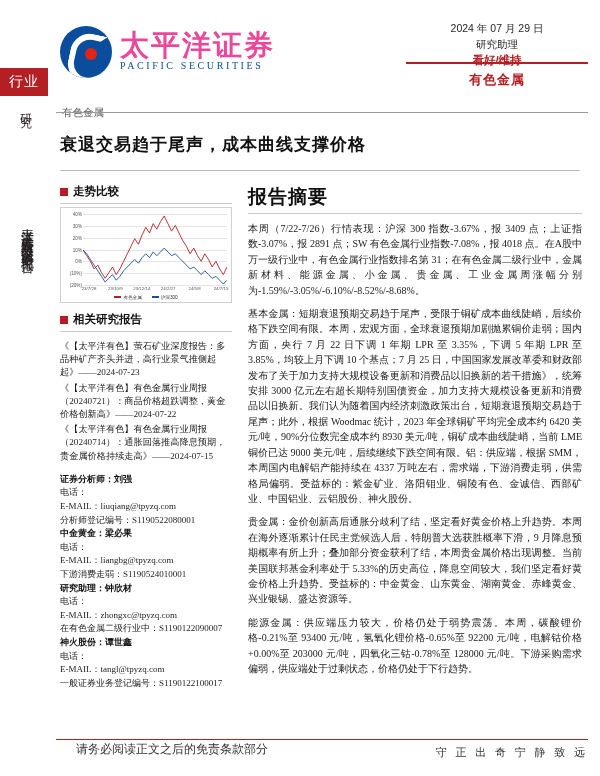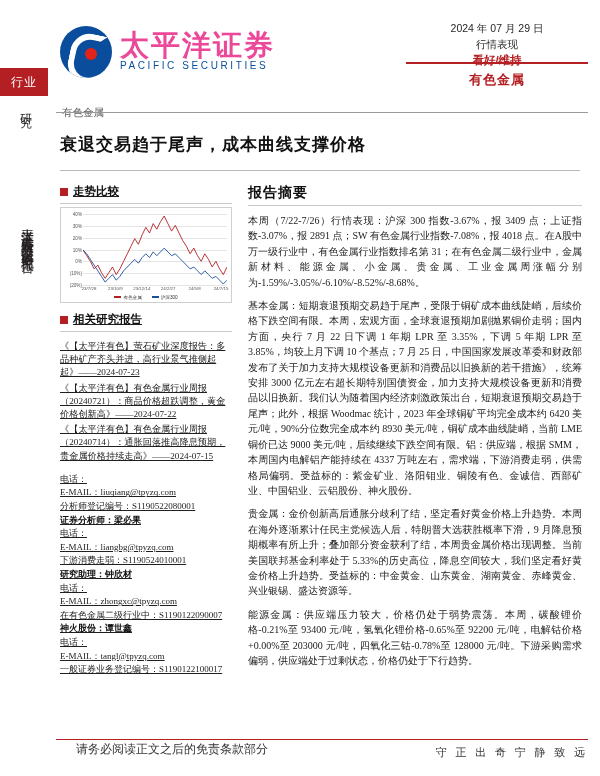--- a/index.html
+++ b/index.html
@@ -32,24 +32,24 @@
     position: absolute;
     left: 0; top: 68px;
     width: 48px;
     height: 28px;
     background: #b41f24;
   }
   .band-tag span {
     display: block;
     text-align: center;
     color: #ffffff;
-    font-size: 12px;
+    font-size: 14px;
     letter-spacing: 1px;
     line-height: 28px;
-    font-family: Liberation Sans, sans-serif;
+    font-family: Liberation Mono, monospace;
   }
   .band-vert {
     position: absolute;
     left: 12px;
     top: 104px;
     width: 22px;
     font-size: 12px;
     line-height: 16px;
     color: #231f20;
     writing-mode: vertical-rl;
@@ -115,21 +115,21 @@
     font-weight: bold;
     color: #ec4899;
     letter-spacing: 2px;
     font-family: "Liberation Serif", serif;
     line-height: 28px;
   }
   .logo-en {
     font-size: 10px;
     color: #0a4d9c;
     letter-spacing: 2.6px;
-    font-family: Liberation Sans, sans-serif;
+    font-family: Liberation Serif, serif;
     line-height: 14px;
   }
   .hdr-right {
     position: absolute;
     right: 0; top: 6px;
     width: 182px;
     text-align: center;
     font-size: 10.5px;
     line-height: 16px;
     color: #231f20;
@@ -186,21 +186,20 @@
     left: 60px; top: 170px;
     width: 520px;
     height: 1px;
     background: #b9b9b9;
   }
   
   .col-left {
     position: absolute;
     left: 60px; top: 184px;
     width: 172px;
-    text-decoration: underline;
   }
   .sec-head {
     display: flex;
     align-items: center;
     gap: 5px;
     font-size: 11.5px;
     font-weight: bold;
     color: #111;
     margin-bottom: 4px;
   }
@@ -300,21 +299,21 @@
     color: #111;
   }
   .an-row { white-space: nowrap; overflow: hidden; }
   
   .col-right {
     position: absolute;
     left: 248px; top: 184px;
     width: 334px;
   }
   .abs-title {
-    font-size: 14px;
+    font-size: 19px;
     font-weight: bold;
     letter-spacing: 1px;
     color: #111;
     margin-bottom: 3px;
   }
   .abs-rule {
     width: 334px; height: 1px;
     background: #c9c9c9;
     margin-bottom: 7px;
   }
@@ -364,21 +363,21 @@
   <div class="header">
     <div class="logo-wrap">
       <div class="logo-mark"></div>
       <div class="logo-text">
         <div class="logo-cn">太平洋证券</div>
         <div class="logo-en">PACIFIC SECURITIES</div>
       </div>
     </div>
     <div class="hdr-right">
       <span class="rline">2024 年 07 月 29 日</span>
-      <span class="rline">行情表现</span>
+      <span class="rline">研究助理</span>
       <span class="rline hdr-rating">看好/维持</span>
       <span class="hdr-sector">有色金属</span>
     </div>
     <div class="hdr-rule"></div>
     <div class="hdr-sub">有色金属</div>
   </div>
   <div class="hdr-line"></div>
 
   <div class="doc-title">衰退交易趋于尾声，成本曲线支撑价格</div>
   <div class="title-rule"></div>
@@ -440,25 +439,26 @@
     </div>
     <div class="sec-underline"></div>
 
     <div class="rep-list">
       <div class="rep-item">《【太平洋有色】萤石矿业深度报告：多品种矿产齐头并进，高行业景气推侧起起》——2024-07-23</div>
       <div class="rep-item">《【太平洋有色】有色金属行业周报（20240721）：商品价格超跌调整，黄金价格创新高》——2024-07-22</div>
       <div class="rep-item">《【太平洋有色】有色金属行业周报（20240714）：通胀回落推高降息预期，贵金属价格持续走高》——2024-07-15</div>
     </div>
 
     <div class="analyst">
+      <div class="an-title">证券分析师：刘强</div>
       <div class="an-row">电话：</div>
       <div class="an-row">E-MAIL：liuqiang@tpyzq.com</div>
       <div class="an-row">分析师登记编号：S1190522080001</div>
 
-      <div class="an-title">证券分析师：梁必果</div>
+      <div class="an-title">中金黄金：梁必果</div>
       <div class="an-row">电话：</div>
       <div class="an-row">E-MAIL：liangbg@tpyzq.com</div>
       <div class="an-row">下游消费走弱：S1190524010001</div>
 
       <div class="an-title">研究助理：钟欣材</div>
       <div class="an-row">电话：</div>
       <div class="an-row">E-MAIL：zhongxc@tpyzq.com</div>
       <div class="an-row">在有色金属二级行业中：S1190122090007</div>
 
       <div class="an-title">神火股份：谭世鑫</div>

